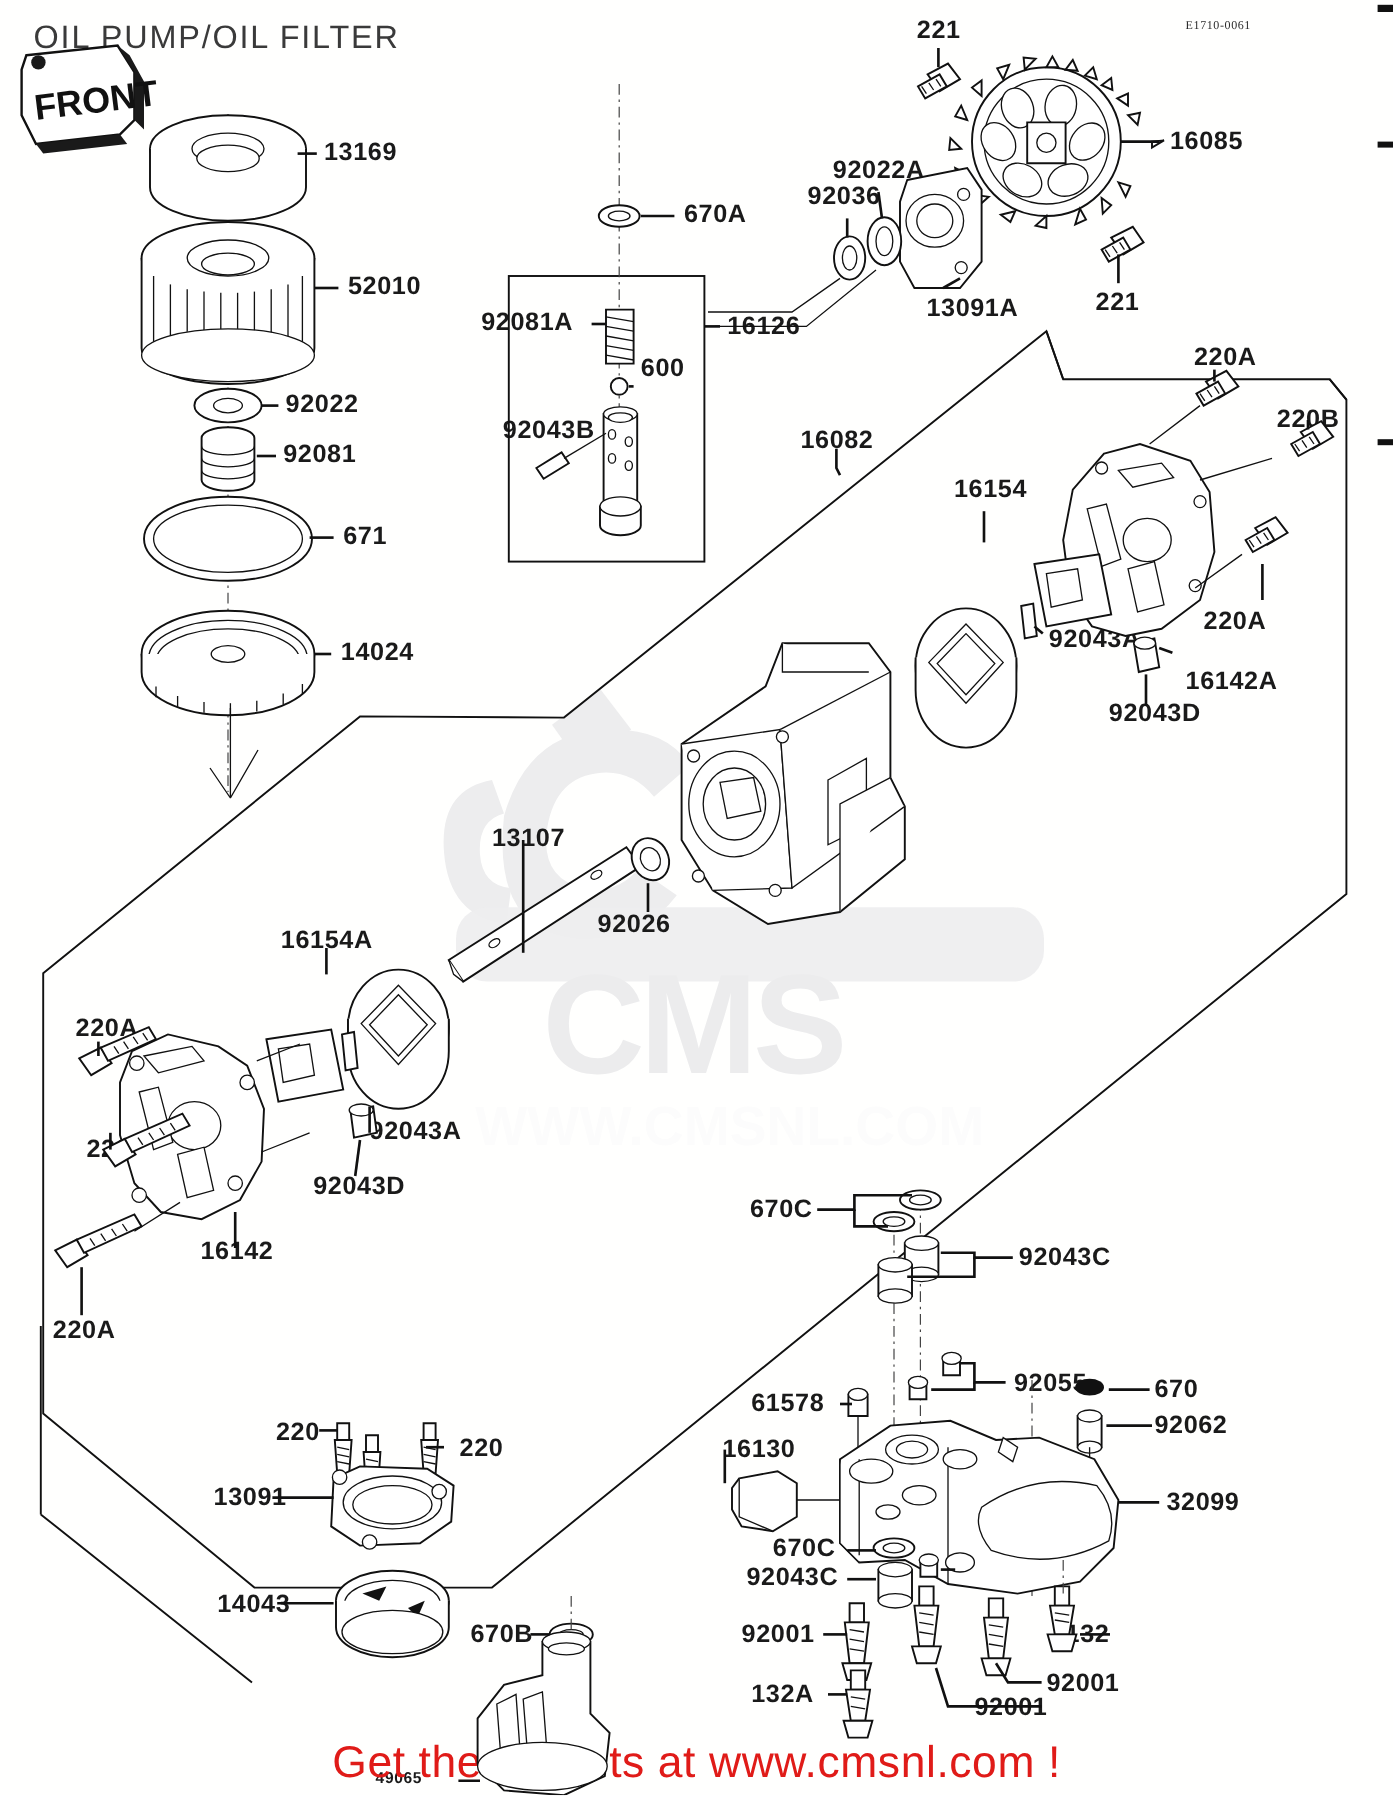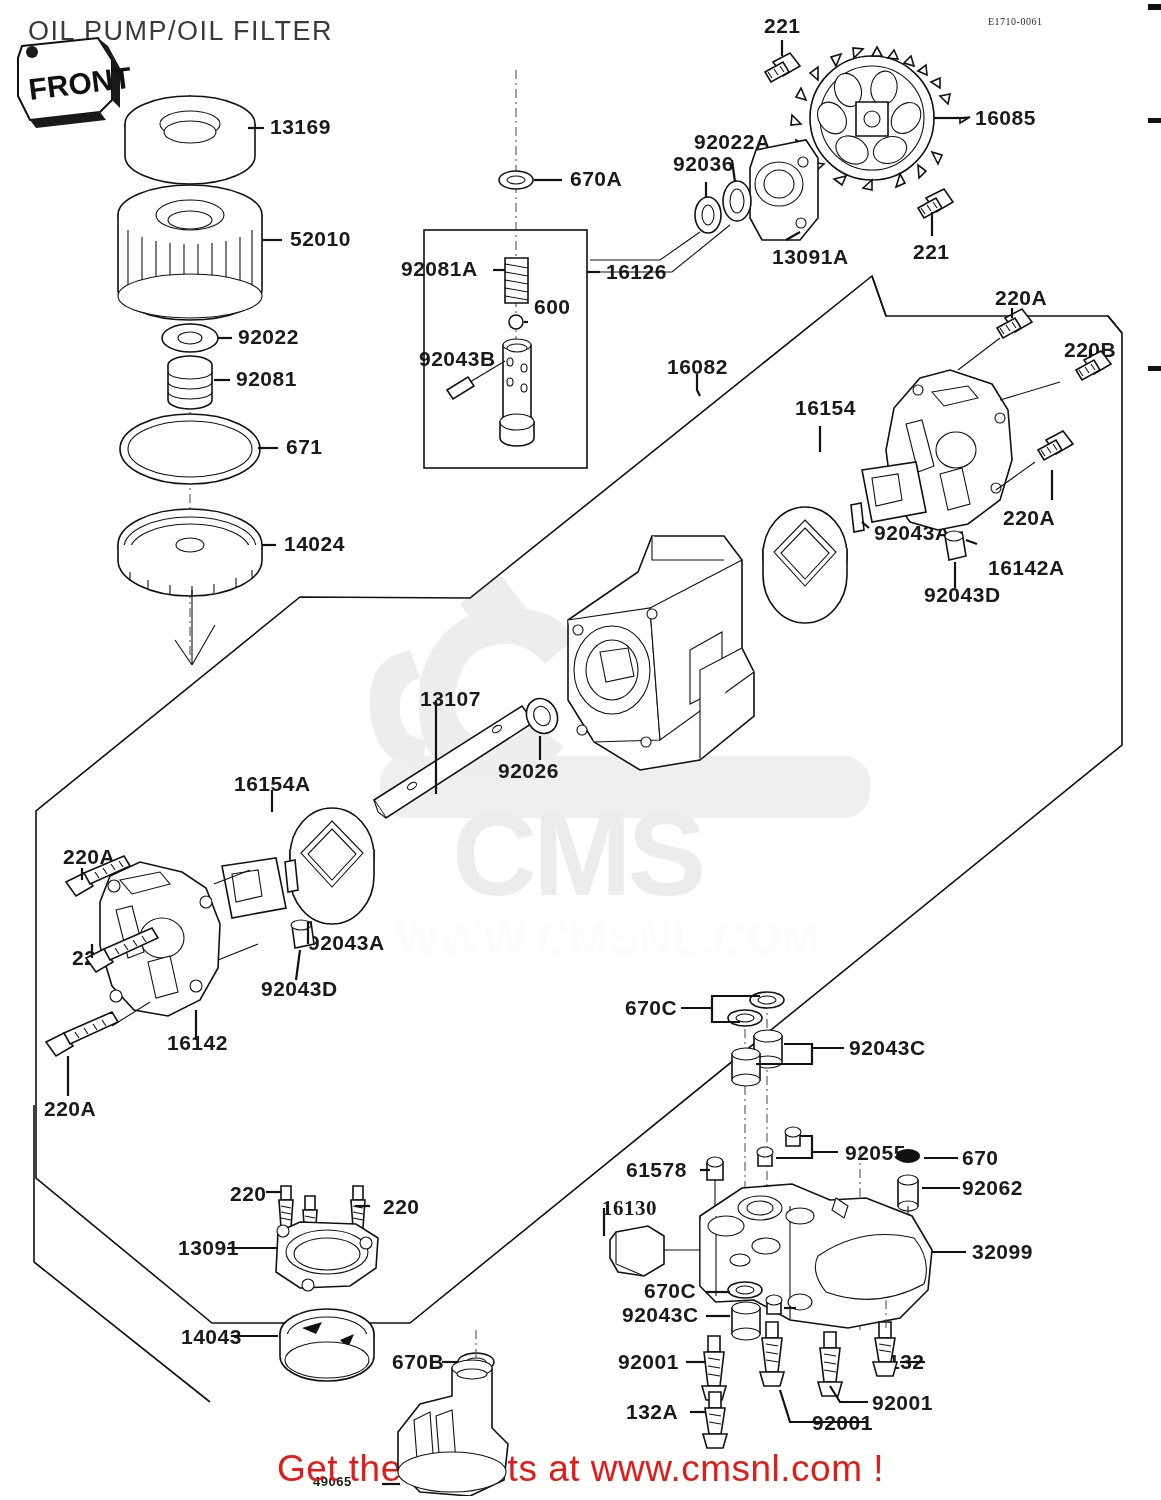--- a/index.html
+++ b/index.html
@@ -620,21 +620,21 @@
 
   <div class="lbl n" style="left:667px;top:355px;">16082</div>
   <div class="lbl n" style="left:795px;top:396px;">16154</div>
   <div class="lbl n" style="left:995px;top:286px;">220A</div>
   <div class="lbl n" style="left:1064px;top:338px;">220B</div>
   <div class="lbl n" style="left:1003px;top:506px;">220A</div>
   <div class="lbl n" style="left:874px;top:521px;">92043A</div>
   <div class="lbl n" style="left:988px;top:533px;margin-top:23px;">16142A</div>
   <div class="lbl n" style="left:924px;top:583px;">92043D</div>
 
-  <div class="lbl n" style="left:420px;top:687px;">13107</div>
+  <div class="lbl n" style="left:410px;top:687px;">13107</div>
   <div class="lbl n" style="left:498px;top:759px;">92026</div>
   <div class="lbl n" style="left:234px;top:772px;">16154A</div>
   <div class="lbl n" style="left:63px;top:845px;">220A</div>
   <div class="lbl n" style="left:72px;top:946px;">220B</div>
   <div class="lbl n" style="left:44px;top:1097px;">220A</div>
   <div class="lbl n" style="left:167px;top:1031px;">16142</div>
   <div class="lbl n" style="left:308px;top:931px;">92043A</div>
   <div class="lbl n" style="left:261px;top:977px;">92043D</div>
 
   <div class="lbl n" style="left:230px;top:1182px;">220</div>
@@ -643,21 +643,21 @@
   <div class="lbl n" style="left:181px;top:1325px;">14043</div>
   <div class="lbl n" style="left:392px;top:1350px;">670B</div>
   <div class="lbl sm" style="left:313px;top:1474px;">49065</div>
 
   <div class="lbl n" style="left:625px;top:996px;">670C</div>
   <div class="lbl n" style="left:849px;top:1036px;">92043C</div>
   <div class="lbl n" style="left:845px;top:1141px;">92055</div>
   <div class="lbl n" style="left:626px;top:1158px;">61578</div>
   <div class="lbl n" style="left:962px;top:1146px;">670</div>
   <div class="lbl n" style="left:962px;top:1176px;">92062</div>
-  <div class="lbl n" style="left:602px;top:1196px;font-family:Liberation Serif, serif;">16130</div>
+  <div class="lbl n" style="left:602px;top:1196px;">16130</div>
   <div class="lbl n" style="left:972px;top:1240px;">32099</div>
   <div class="lbl n" style="left:644px;top:1279px;">670C</div>
   <div class="lbl n" style="left:622px;top:1303px;">92043C</div>
   <div class="lbl n" style="left:812px;top:1296px;">92055</div>
   <div class="lbl n" style="left:618px;top:1350px;">92001</div>
   <div class="lbl n" style="left:872px;top:1391px;">92001</div>
   <div class="lbl n" style="left:812px;top:1411px;">92001</div>
   <div class="lbl n" style="left:888px;top:1350px;">132</div>
   <div class="lbl n" style="left:626px;top:1400px;">132A</div>
 

